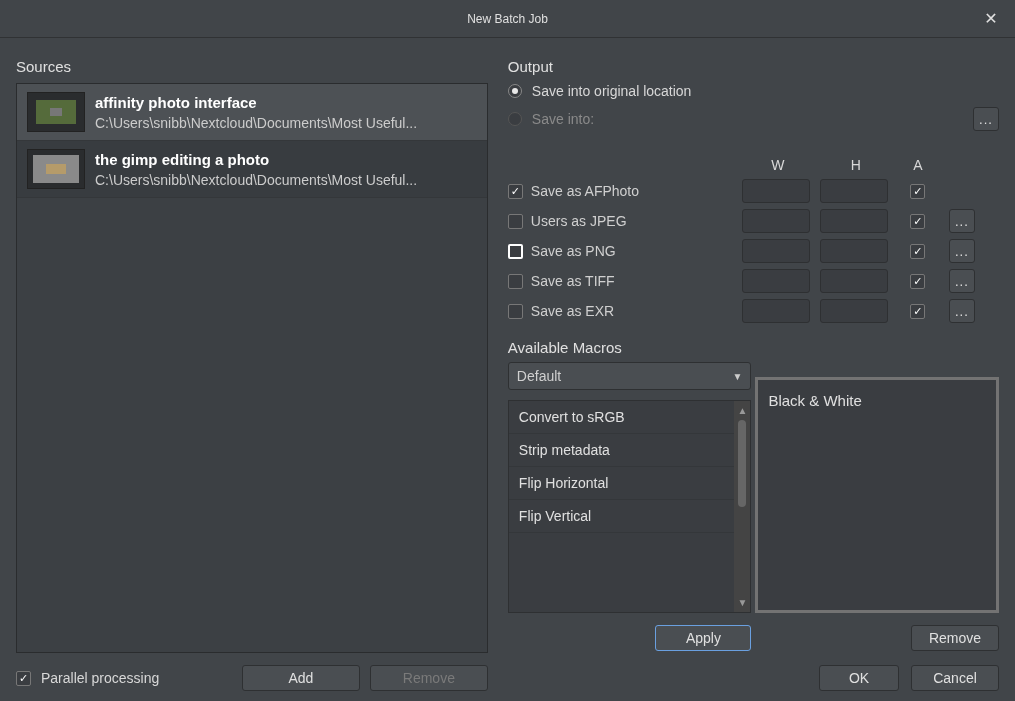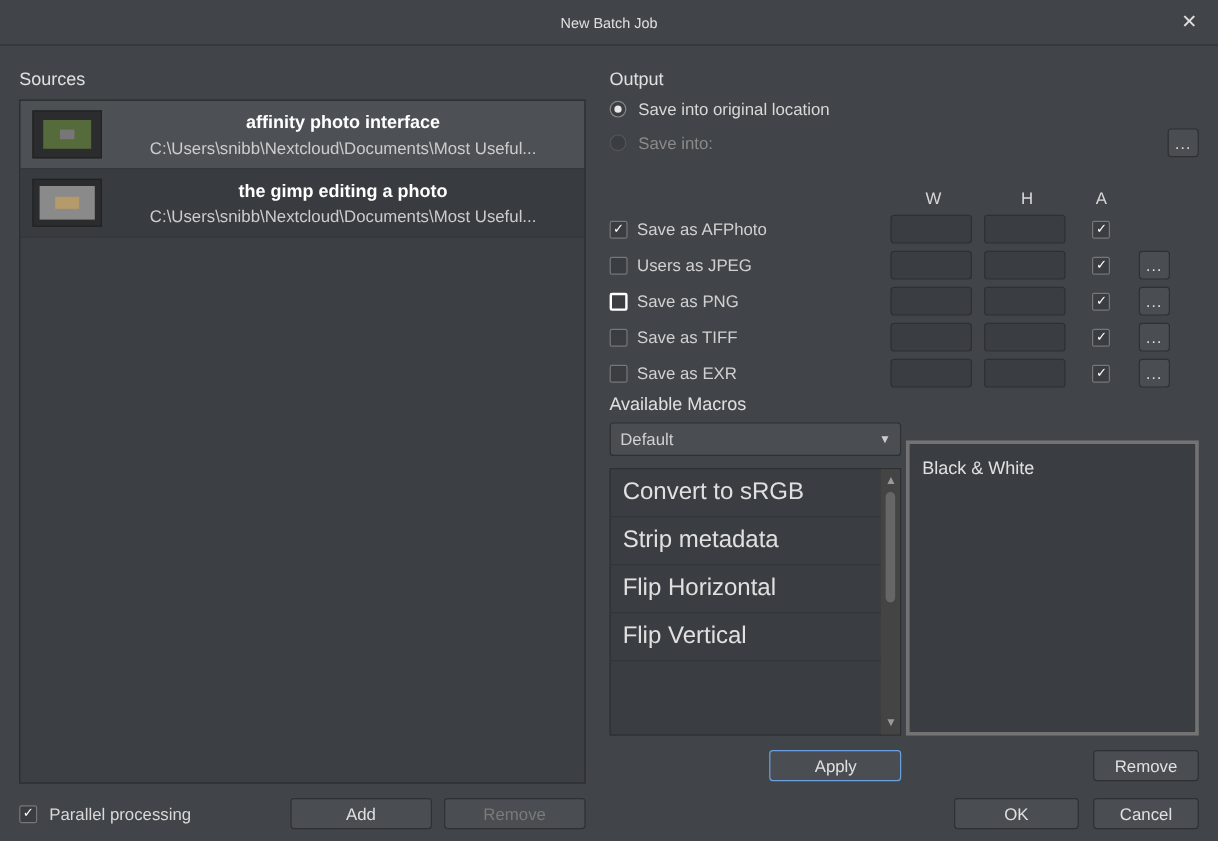--- a/index.html
+++ b/index.html
@@ -40,21 +40,20 @@
   flex: 1;
   border: 1px solid #2a2c2e;
   background: #3c4044;
   overflow: hidden;
 }
 .source-item {
   display:flex; align-items:center; gap: 10px;
   padding: 8px 10px;
   border-bottom: 1px solid #34373a;
   cursor: pointer;
-  text-align: center;
 }
 .source-item.selected { background:#4d5155; }
 .source-item:not(.selected){ background:#383c40; }
 .thumb {
   width: 58px; height: 40px; background:#2a2c2e; border:1px solid #222;
   display:flex; align-items:center; justify-content:center;
 }
 .thumb .inner1 { width:40px; height:24px; background:#556b3b; display:flex; align-items:center; justify-content:center;}
 .thumb .inner1::after{content:""; width:12px; height:8px; background:#777;}
 .thumb .inner2 { width:46px; height:28px; background:#8a8a8a; display:flex; align-items:center; justify-content:center;}
@@ -97,34 +96,34 @@
 .formats { margin-top:18px; }
 .fmt-header { display:grid; grid-template-columns: 228px 72px 72px 40px 36px; gap:6px; margin-bottom:6px;}
 .fmt-header div { text-align:center; color:#d8d8d8; }
 .fmt-row { display:grid; grid-template-columns: 228px 72px 72px 40px 36px; gap:6px; align-items:center; margin-bottom:6px;}
 .fmt-label { display:flex; align-items:center; gap:8px; }
 .numbox {
   width:68px; height:24px; background:#3a3d41; border:1px solid #2e3032; border-radius:3px;
 }
 .a-cell { display:flex; justify-content:center; }
 .more-cell { display:flex; justify-content:center; }
-.macros { display:flex; gap:4px; flex:1; min-height:0;}
+.macros { display:flex; gap:4px; margin-top:10px; flex:1; min-height:0;}
 .macro-col { display:flex; flex-direction:column; flex:1; min-height:0;}
 .selectbox {
   background:#4a4e52; border:1px solid #2e3032; border-radius:3px;
   height:28px; display:flex; align-items:center; justify-content:space-between;
   padding: 0 8px; cursor:pointer; margin-bottom:10px;
 }
 .selectbox .caret { font-size:10px; color:#ccc;}
 .listbox {
   flex:1; border:1px solid #2e3032; background:#3a3d41;
   display:flex; min-height:182px;
 }
 .list-items { flex:1; }
-.list-item { padding:8px 10px; color:#e0e0e0; cursor:pointer; border-bottom:1px solid #34373a; font-size:20px;}
+.list-item { padding:8px 10px; color:#e0e0e0; cursor:pointer; border-bottom:1px solid #34373a; font-size:14px;}
 .scrollbar { width:16px; background:#444; display:flex; flex-direction:column; align-items:center; padding:4px 0;}
 .scroll-arrow { color:#999; font-size:10px; cursor:pointer;}
 .scroll-thumb { width:8px; flex:.5; background:#666; border-radius:4px; margin:4px 0;}
 .scroll-track { flex:.5;}
 .applied-box {
   flex:1; border:3px solid #737373; background:#3a3d41; padding:8px 10px; min-height:182px;
 }
 .applied-item { color:#e0e0e0; font-size:15px; padding:4px 0;}
 .macro-btns { display:flex; justify-content:flex-end; margin-top:12px;}
 .final-btns { display:flex; justify-content:flex-end; gap:12px; margin-top:14px;}
@@ -284,34 +283,34 @@
             <div class="list-item">Flip Vertical</div>
           </div>
           <div class="scrollbar">
             <div class="scroll-arrow">▲</div>
             <div class="scroll-thumb"></div>
             <div class="scroll-track"></div>
             <div class="scroll-arrow">▼</div>
           </div>
         </div>
         <div class="macro-btns">
-          <div class="btn highlight" style="width:110px">Apply</div>
+          <div class="btn highlight" style="width:96px">Apply</div>
         </div>
       </div>
 
       <div class="macro-col">
         <div style="height:38px"></div>
         <div class="applied-box">
           <div class="applied-item">Black &amp; White</div>
         </div>
         <div class="macro-btns">
           <div class="btn" style="width:88px">Remove</div>
         </div>
       </div>
     </div>
 
     <div class="final-btns">
-      <div class="btn" style="width:104px">OK</div>
+      <div class="btn" style="width:80px">OK</div>
       <div class="btn" style="width:88px">Cancel</div>
     </div>
 
   </div>
 </div>
 
 </body></html>

